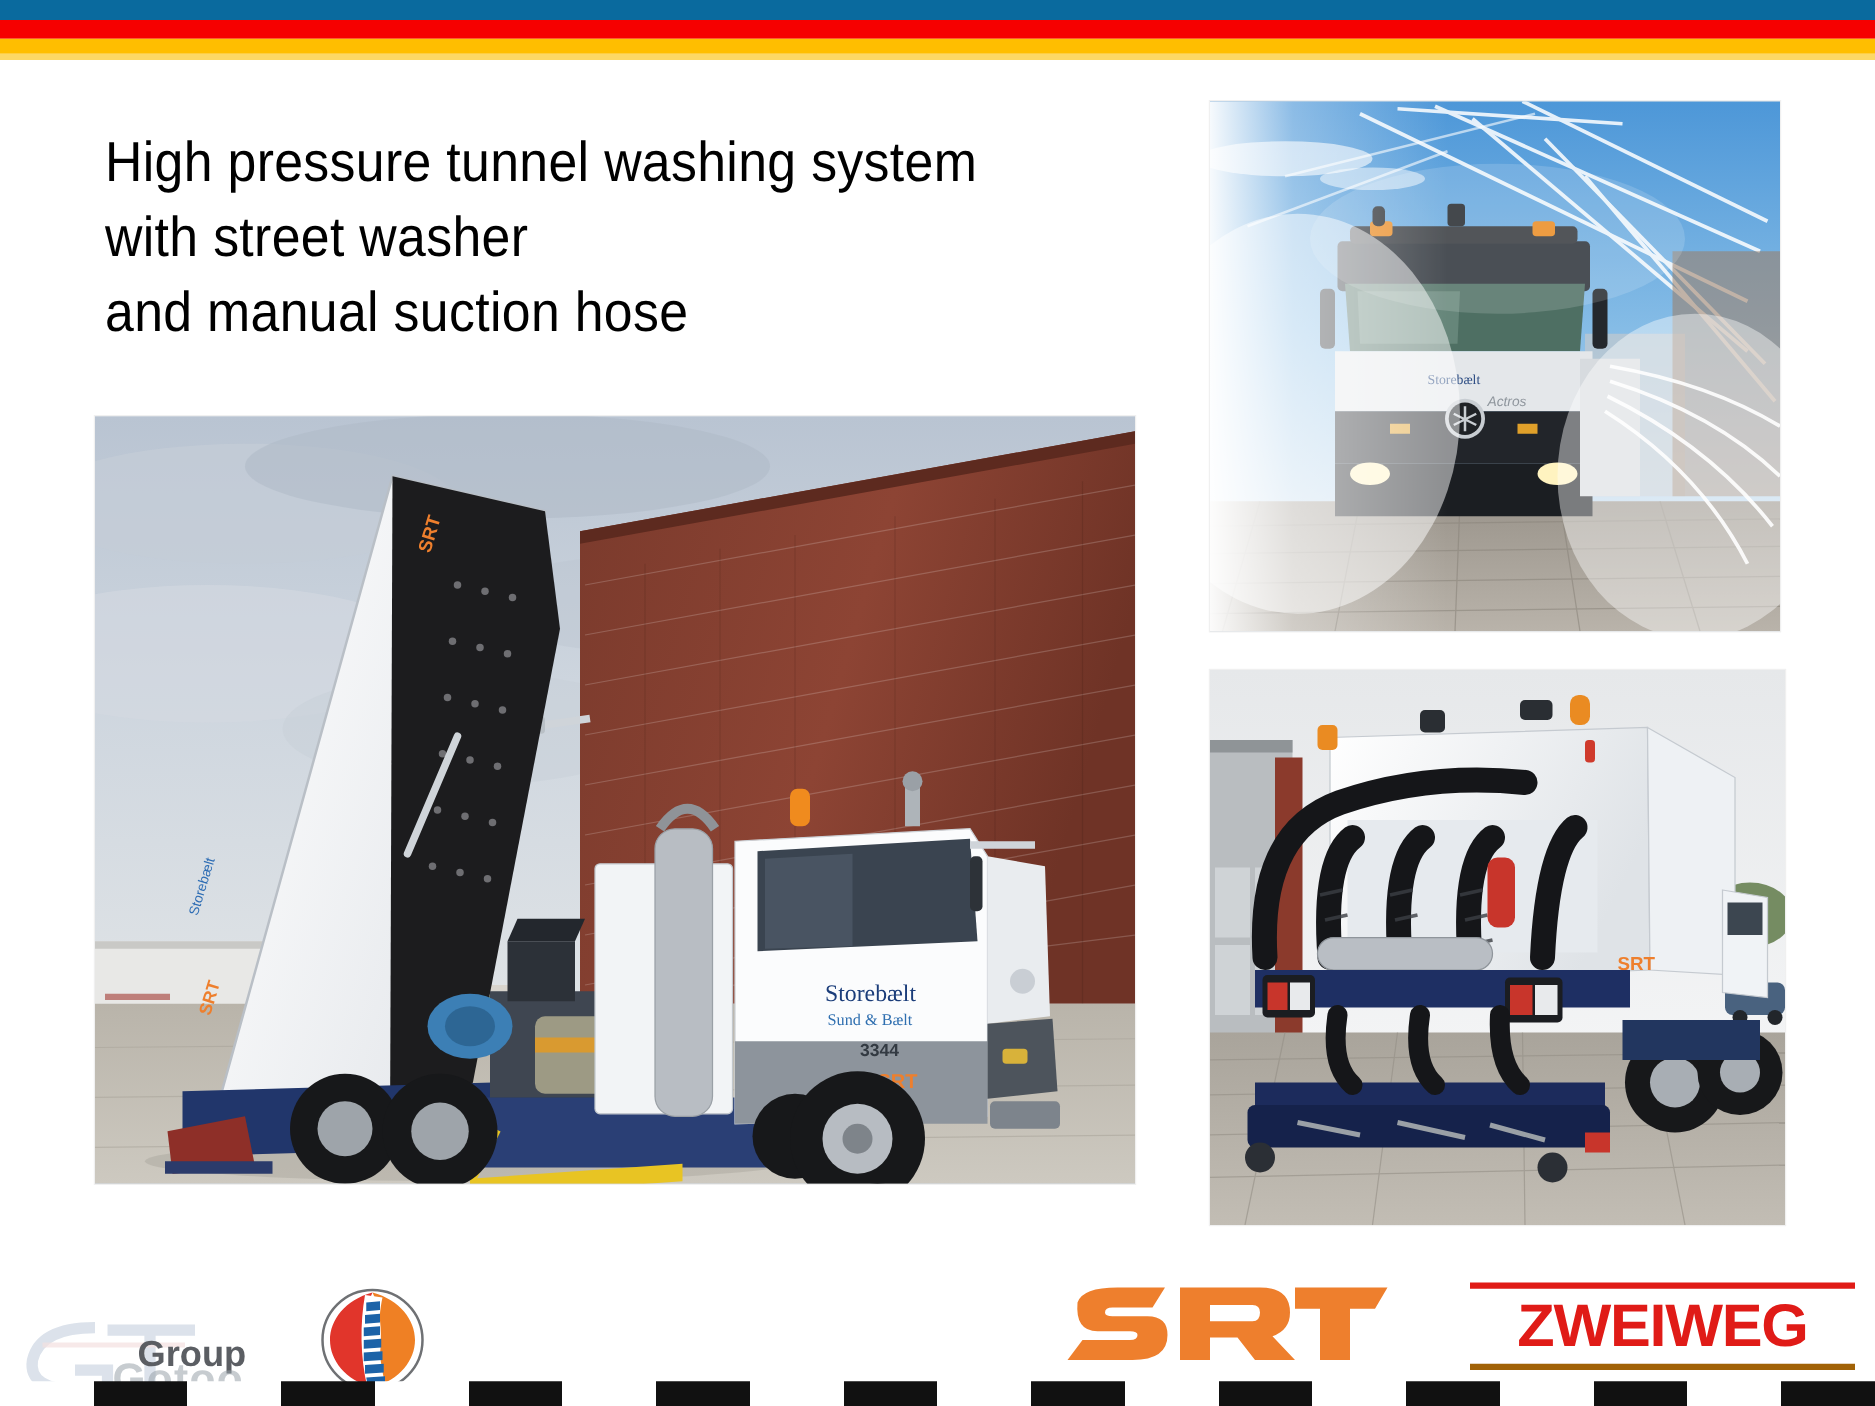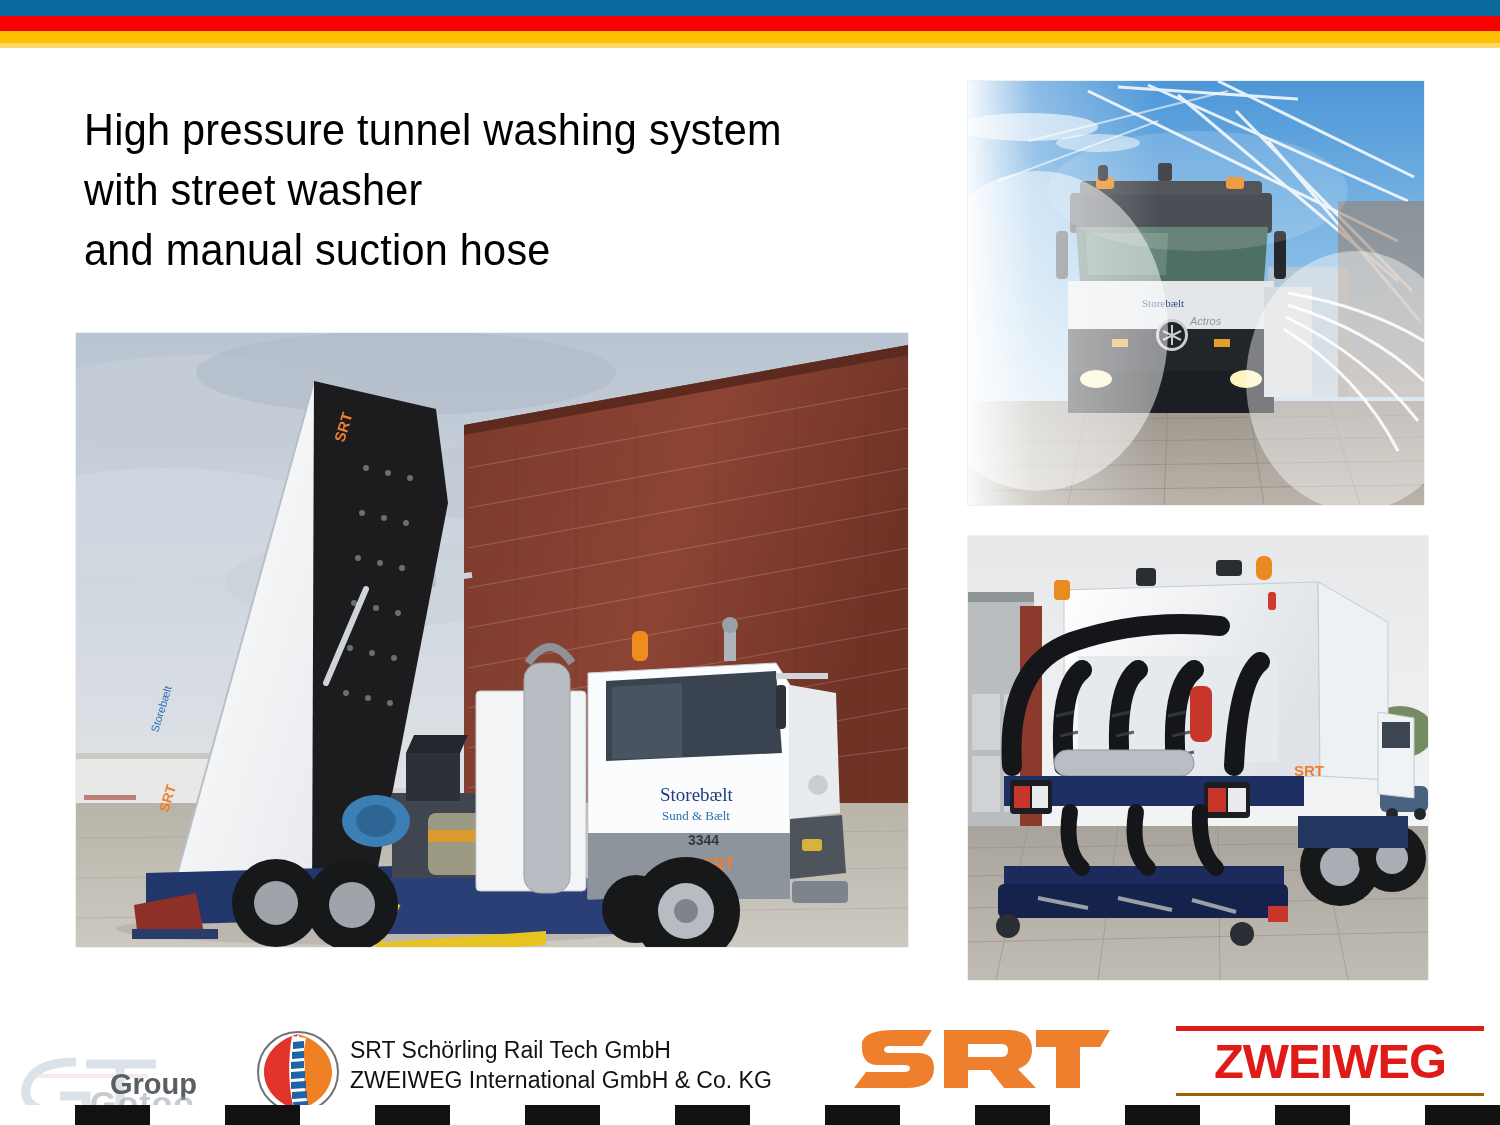--- a/index.html
+++ b/index.html
@@ -136,21 +136,21 @@
     left: 848px; top: 1026px;
     width: 268px; height: 68px;
   }
 
   
   .zweiweg {
     position: absolute;
     left: 1176px; top: 1026px;
     width: 308px; height: 70px;
     border-top: 5px solid #E01B17;
-    border-bottom: 3px solid #a16207;
+    border-bottom: 5px solid #a16207;
     box-sizing: border-box;
   }
   .zweiweg-text {
     position: absolute;
     left: 0; top: 3px;
     width: 308px;
     text-align: center;
     font-family: "Liberation Sans", sans-serif;
     font-size: 48px;
     font-weight: 700;
@@ -603,22 +603,20 @@
       <path d="M37 12 L48 11 L48 18 L37 19 Z"></path>
       <path d="M36 22 L48 21 L48 28 L36 29 Z"></path>
       <path d="M35 32 L48 31 L48 38 L35 39 Z"></path>
       <path d="M35 42 L49 41 L49 48 L35 49 Z"></path>
       <path d="M35 52 L50 51 L50 58 L35 59 Z"></path>
       <path d="M36 62 L51 61 L51 68 L36 69 Z"></path>
       <path d="M37 72 L52 71 L52 77 L38 78 Z"></path>
     </g>
   </svg>
 
-  <div class="company-lines">SRT Schörling Rail Tech GmbH
-ZWEIWEG International GmbH &amp; Co. KG</div>
 
   <svg class="srt-logo" viewBox="0 0 268 68">
     <g fill="#EE7F2D">
       <path d="M14 16 Q18 4 46 4 L84 4 L74 20 L42 20 Q36 20 36 24 Q36 27 42 27 L70 27 Q86 27 86 42 Q86 62 58 62 L6 62 L18 46 L56 46 Q62 46 62 42 Q62 39 56 39 L30 39 Q12 39 14 16 Z"></path>
       <path d="M96 4 L160 4 Q184 4 184 24 Q184 38 170 43 L188 62 L156 62 L142 44 L120 44 L120 62 L96 62 Z M120 18 L120 31 L154 31 Q160 31 160 24 Q160 18 154 18 Z"></path>
       <path d="M188 4 L262 4 L252 21 L232 21 L232 62 L208 62 L208 21 L188 21 Z"></path>
     </g>
   </svg>
 
   <div class="zweiweg">

